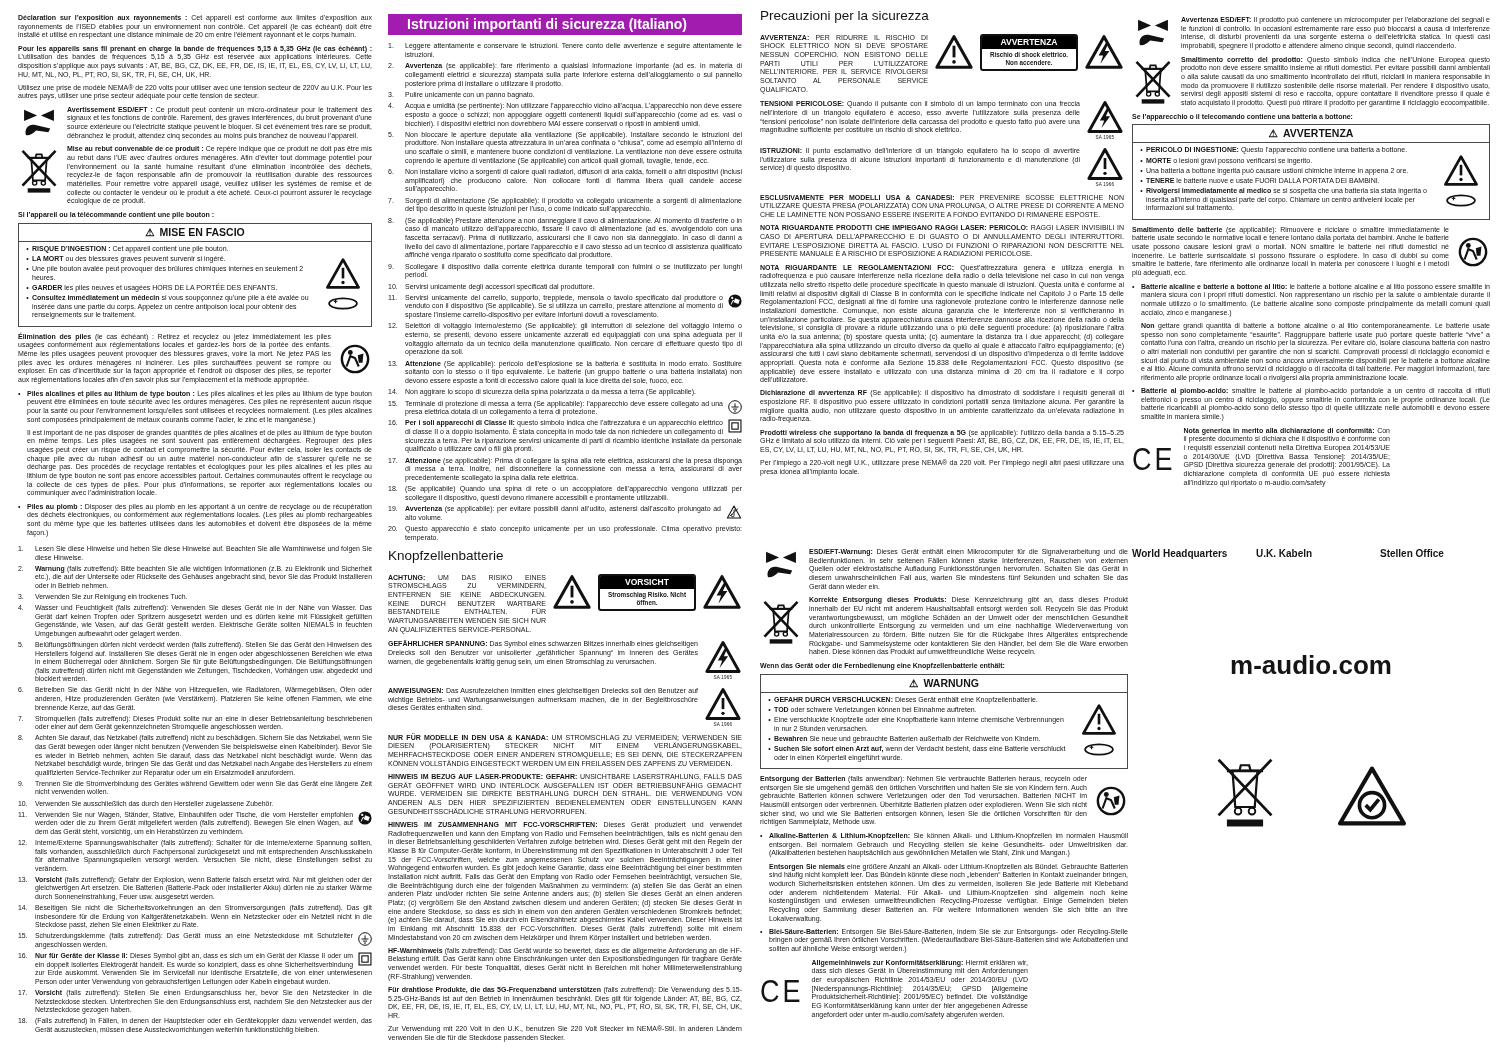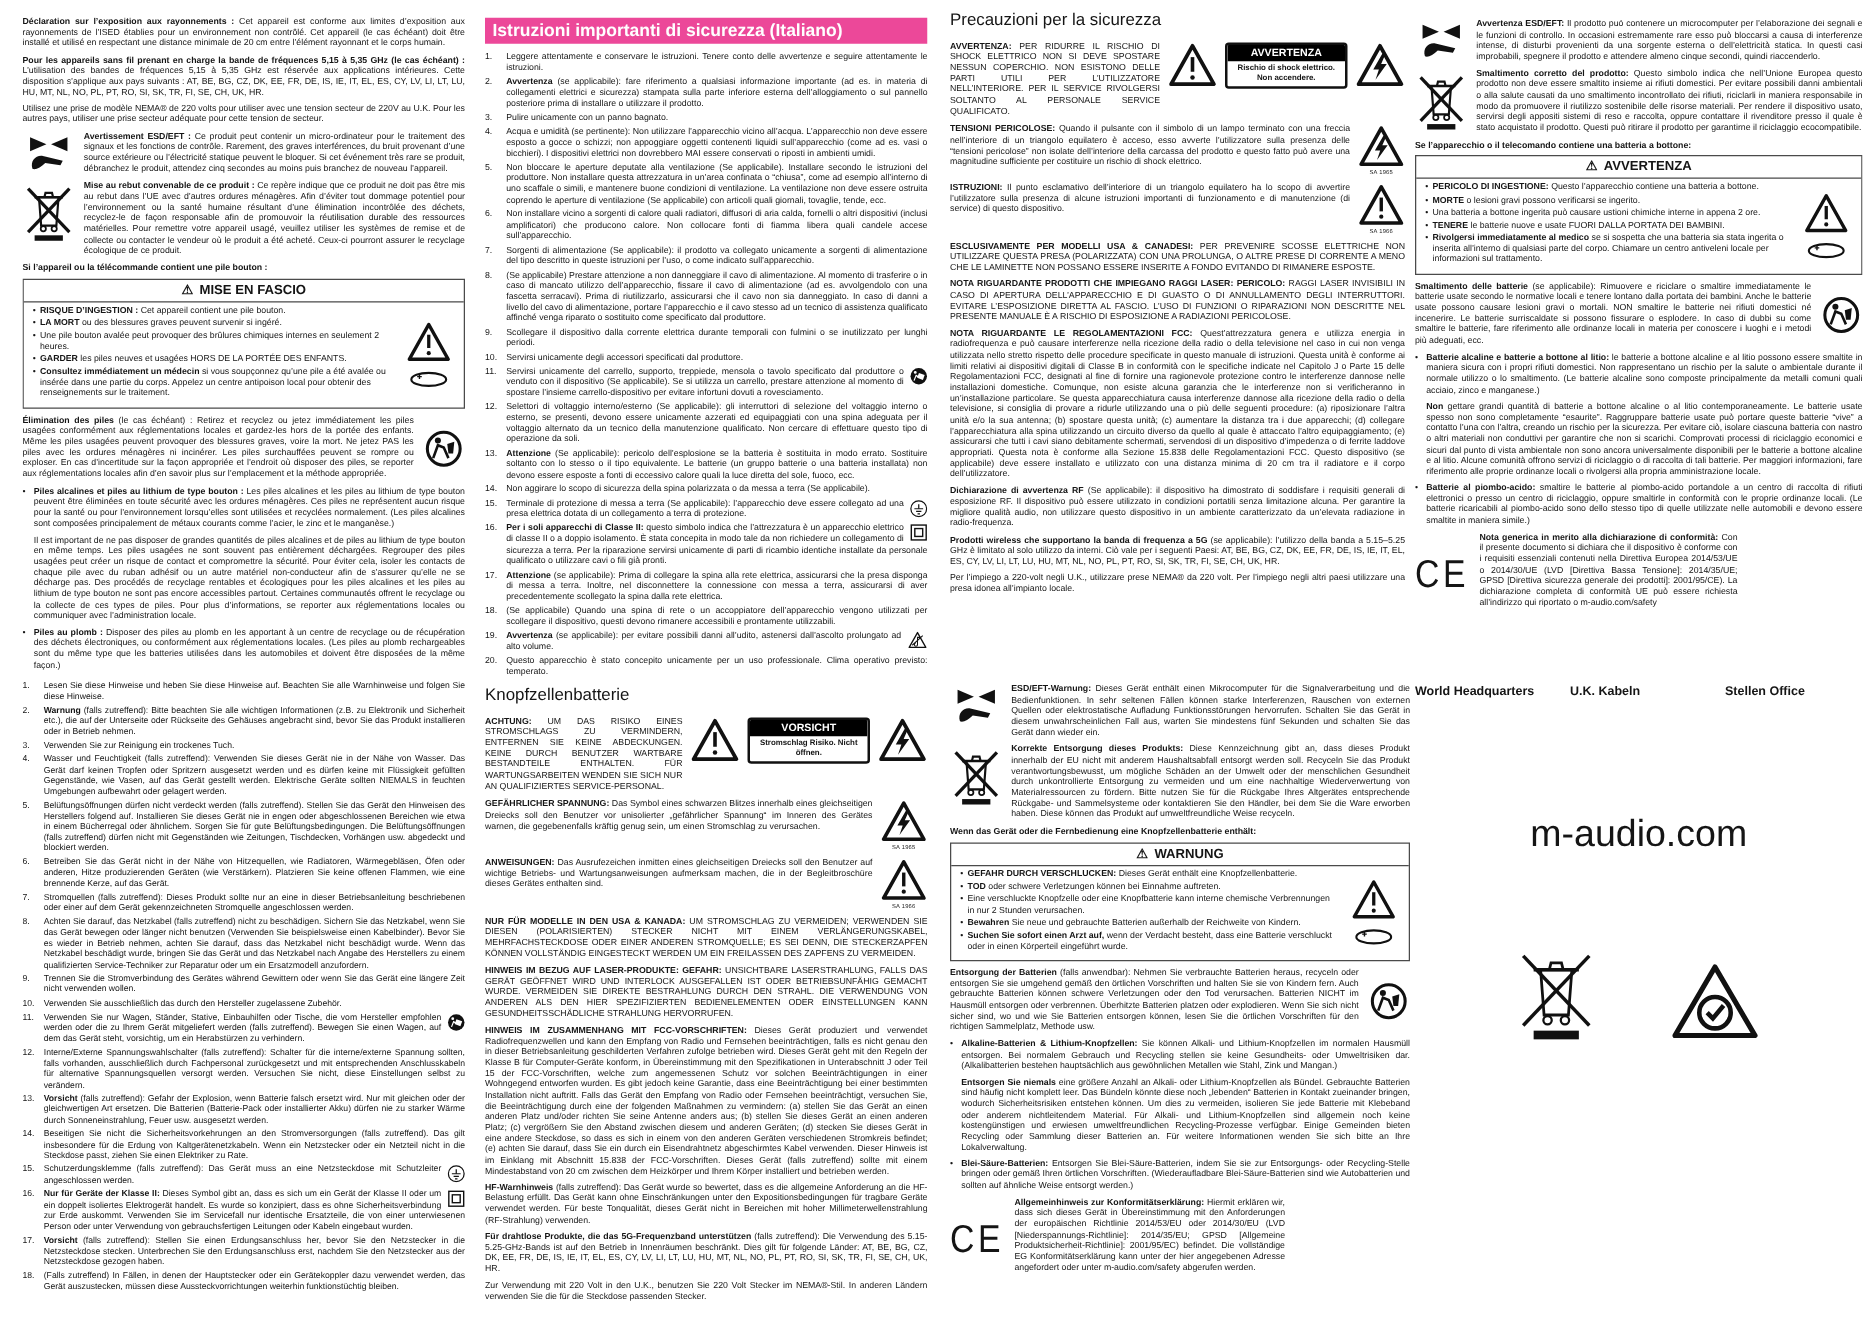--- a/index.html
+++ b/index.html
@@ -1,20 +1,20 @@
 <!DOCTYPE html>
 <html><head>
 <meta charset="utf-8">
 <style>
   html,body{margin:0;padding:0;background:#fff;}
   .page{position:relative;width:1500px;height:1058px;background:#fff;overflow:hidden;
         font-family:"Liberation Sans",sans-serif;color:#151515;}
   .col{position:absolute;font-size:7px;line-height:1.24;text-align:justify;overflow:hidden;}
   .p{margin:0 0 4.5px;}
-  .hdr-bar{background:#ec4899;color:#fff;font-weight:bold;font-size:14px;padding:2px 6px;margin:0 0 7px;}
+  .hdr-bar{background:#a21caf;color:#fff;font-weight:bold;font-size:14px;padding:2px 19px;margin:0 0 7px;}
   .hdr-plain{font-size:13.5px;font-weight:normal;margin:0 0 9px;text-align:left;}
   b{font-weight:bold;}
   
   .icL{display:flex;gap:7px;margin:0 0 5px;}
   .icL .ic{flex:none;width:42px;display:flex;justify-content:center;align-items:flex-start;padding-top:2px;}
   .icL .pt{flex:1;}
   
   .icR{display:flex;gap:7px;margin:0 0 5px;}
   .icR .pt{flex:1;}
   .icR .ic{flex:none;width:34px;display:flex;justify-content:center;align-items:center;}
@@ -60,21 +60,21 @@
   
   .warnrow{display:flex;gap:6px;align-items:flex-start;margin:0 0 6px;}
   .warnrow .pt{flex:1;}
   .tri-stack{flex:none;display:flex;flex-direction:column;align-items:center;}
   .sa-cap{font-size:4.6px;letter-spacing:0.2px;margin-top:1px;}
   
   .offices{display:flex;gap:14px;text-align:left;}
   .office{flex:1;}
   .office-title{font-weight:bold;font-size:10px;margin:0 0 5px;}
   .office-lines{font-size:7.6px;line-height:1.5;}
-  .website{text-align:center;font-weight:normal;font-size:30px;margin-top:84px;}
+  .website{text-align:center;font-weight:bold;font-size:26px;margin-top:84px;}
   .marks-row{display:flex;justify-content:center;align-items:flex-end;gap:58px;margin-top:72px;}
   .footer-lines{margin-top:60px;font-size:6.8px;line-height:1.95;text-align:left;}
   svg{display:block;}
 </style>
 </head>
 <body>
 
 <div class="page">
 
   <div class="col" style="left:18px;top:14px;width:354px;height:528px;">

